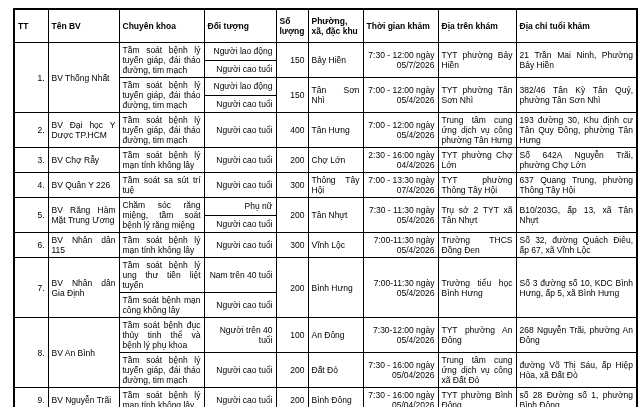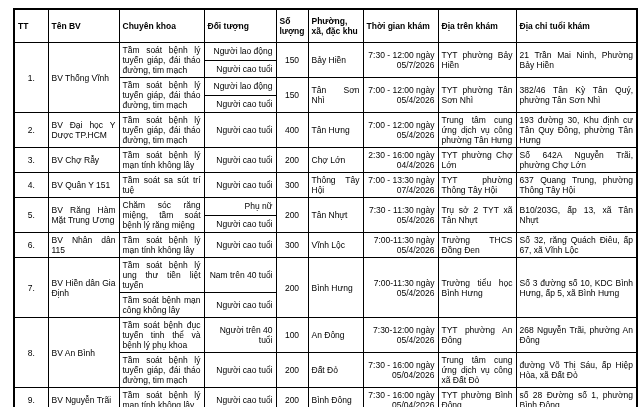--- a/index.html
+++ b/index.html
@@ -23,21 +23,21 @@
     border: 1px solid #000;
     padding: 2px 3px;
     font-size: 8.5px;
     line-height: 1.18;
     vertical-align: middle;
     word-wrap: break-word;
     overflow-wrap: break-word;
   }
   th { font-weight: bold; text-align: left; height: 28px; }
   th.c-center { }
-  td.c-center { text-align: center; }
+  td.c-center { text-align: right; }
   td.c-just { text-align: justify; }
   td.c-left { text-align: right; }
 </style>
 </head>
 <body>
 
 <table class="schedule">
   <colgroup>
     <col style="width:34px">
       <col style="width:71px">
@@ -58,21 +58,21 @@
         <th class="c-center">Số lượng</th>
         <th class="">Phường, xã, đặc khu</th>
         <th class="">Thời gian khám</th>
         <th class="">Địa trên khám</th>
         <th class="">Địa chỉ tuổi khám</th>
       </tr>
   </thead>
   <tbody>
       <tr>
         <td rowspan="4" class="c-center">1.</td>
-        <td rowspan="4" class="c-just">BV Thống Vĩnh</td>
+        <td rowspan="4" class="c-just">BV Thống Nhất</td>
         <td rowspan="2" class="c-just">Tầm soát bệnh lý tuyến giáp, đái tháo đường, tim mạch</td>
         <td class="c-left">Người lao động</td>
         <td rowspan="2" class="c-center">150</td>
         <td rowspan="2" class="c-just">Bảy Hiền</td>
         <td rowspan="2" class="c-left">7:30 - 12:00 ngày 05/7/2026</td>
         <td rowspan="2" class="c-just">TYT phường Bảy Hiền</td>
         <td rowspan="2" class="c-just">21 Trần Mai Ninh, Phường Bảy Hiền</td>
       </tr>
       <tr>
         <td class="c-left">Người cao tuổi</td>
@@ -106,21 +106,21 @@
         <td class="c-just">Tầm soát bệnh lý mạn tính không lây</td>
         <td class="c-left">Người cao tuổi</td>
         <td class="c-center">200</td>
         <td class="c-just">Chợ Lớn</td>
         <td class="c-left">2:30 - 16:00 ngày 04/4/2026</td>
         <td class="c-just">TYT phường Chợ Lớn</td>
         <td class="c-just">Số 642A Nguyễn Trãi, phường Chợ Lớn</td>
       </tr>
       <tr>
         <td class="c-center">4.</td>
-        <td class="c-just">BV Quân Y 151</td>
+        <td class="c-just">BV Quân Y 226</td>
         <td class="c-just">Tầm soát sa sút trí tuệ</td>
         <td class="c-left">Người cao tuổi</td>
         <td class="c-center">300</td>
         <td class="c-just">Thông Tây Hội</td>
         <td class="c-left">7:00 - 13:30 ngày 07/4/2026</td>
         <td class="c-just">TYT phường Thông Tây Hội</td>
         <td class="c-just">637 Quang Trung, phường Thông Tây Hội</td>
       </tr>
       <tr>
         <td rowspan="2" class="c-center">5.</td>
@@ -138,41 +138,41 @@
       </tr>
       <tr>
         <td class="c-center">6.</td>
         <td class="c-just">BV Nhân dân 115</td>
         <td class="c-just">Tầm soát bệnh lý mạn tính không lây</td>
         <td class="c-left">Người cao tuổi</td>
         <td class="c-center">300</td>
         <td class="c-just">Vĩnh Lộc</td>
         <td class="c-left">7:00-11:30 ngày 05/4/2026</td>
         <td class="c-just">Trường THCS Đồng Đen</td>
-        <td class="c-just">Số 32, răng Quách Điêu, ấp 67, xã Vĩnh Lộc</td>
+        <td class="c-just">Số 32, đường Quách Điêu, ấp 67, xã Vĩnh Lộc</td>
       </tr>
       <tr>
         <td rowspan="2" class="c-center">7.</td>
-        <td rowspan="2" class="c-just">BV Hiền dân Gia Định</td>
+        <td rowspan="2" class="c-just">BV Nhân dân Gia Định</td>
         <td class="c-just">Tầm soát bệnh lý ung thư tiền liệt tuyến</td>
         <td class="c-left">Nam trên 40 tuổi</td>
         <td rowspan="2" class="c-center">200</td>
         <td rowspan="2" class="c-just">Bình Hưng</td>
         <td rowspan="2" class="c-left">7:00-11:30 ngày 05/4/2026</td>
         <td rowspan="2" class="c-just">Trường tiểu học Bình Hưng</td>
         <td rowspan="2" class="c-just">Số 3 đường số 10, KDC Bình Hưng, ấp 5, xã Bình Hưng</td>
       </tr>
       <tr>
         <td class="c-just">Tầm soát bệnh mạn công không lây</td>
         <td class="c-left">Người cao tuổi</td>
       </tr>
       <tr>
         <td rowspan="2" class="c-center">8.</td>
         <td rowspan="2" class="c-just">BV An Bình</td>
-        <td class="c-just">Tầm soát bệnh đục tuyến tinh thể và bệnh lý phụ khoa</td>
+        <td class="c-just">Tầm soát bệnh đục thủy tinh thể và bệnh lý phụ khoa</td>
         <td class="c-left">Người trên 40 tuổi</td>
         <td class="c-center">100</td>
         <td class="c-just">An Đông</td>
         <td class="c-left">7:30-12:00 ngày 05/4/2026</td>
         <td class="c-just">TYT phường An Đông</td>
         <td class="c-just">268 Nguyễn Trãi, phường An Đông</td>
       </tr>
       <tr>
         <td class="c-just">Tầm soát bệnh lý tuyến giáp, đái tháo đường, tim mạch</td>
         <td class="c-left">Người cao tuổi</td>

